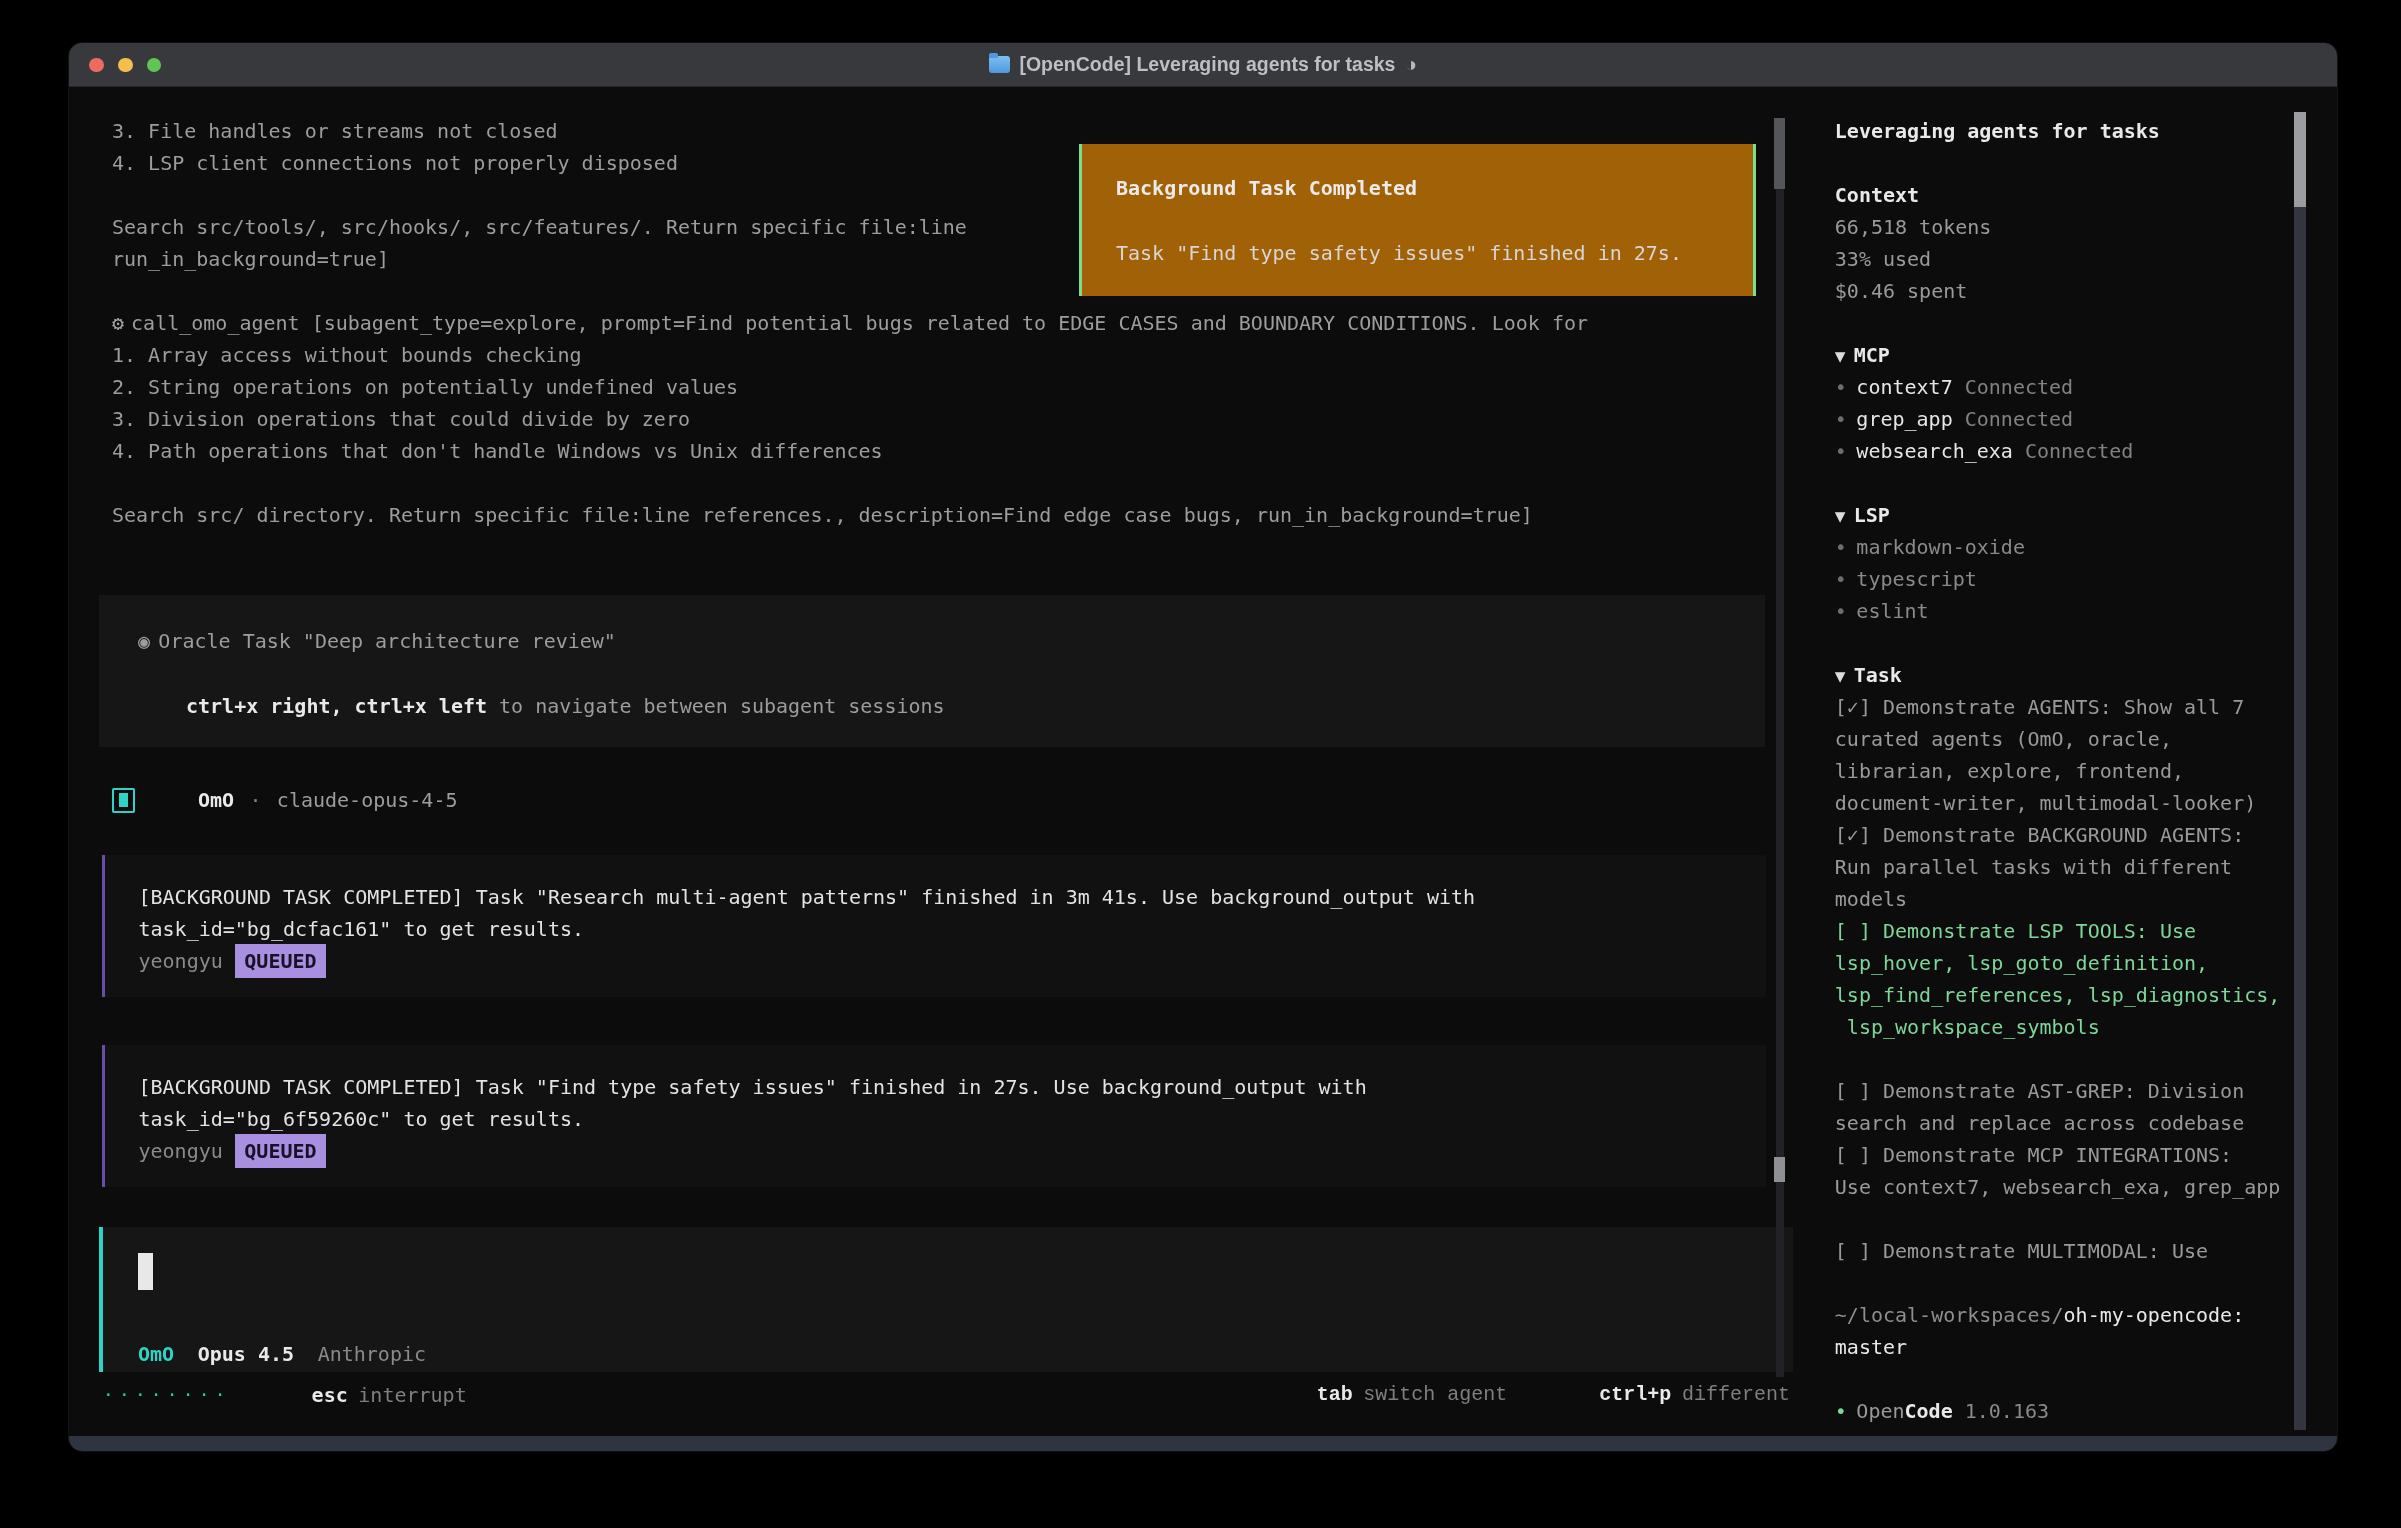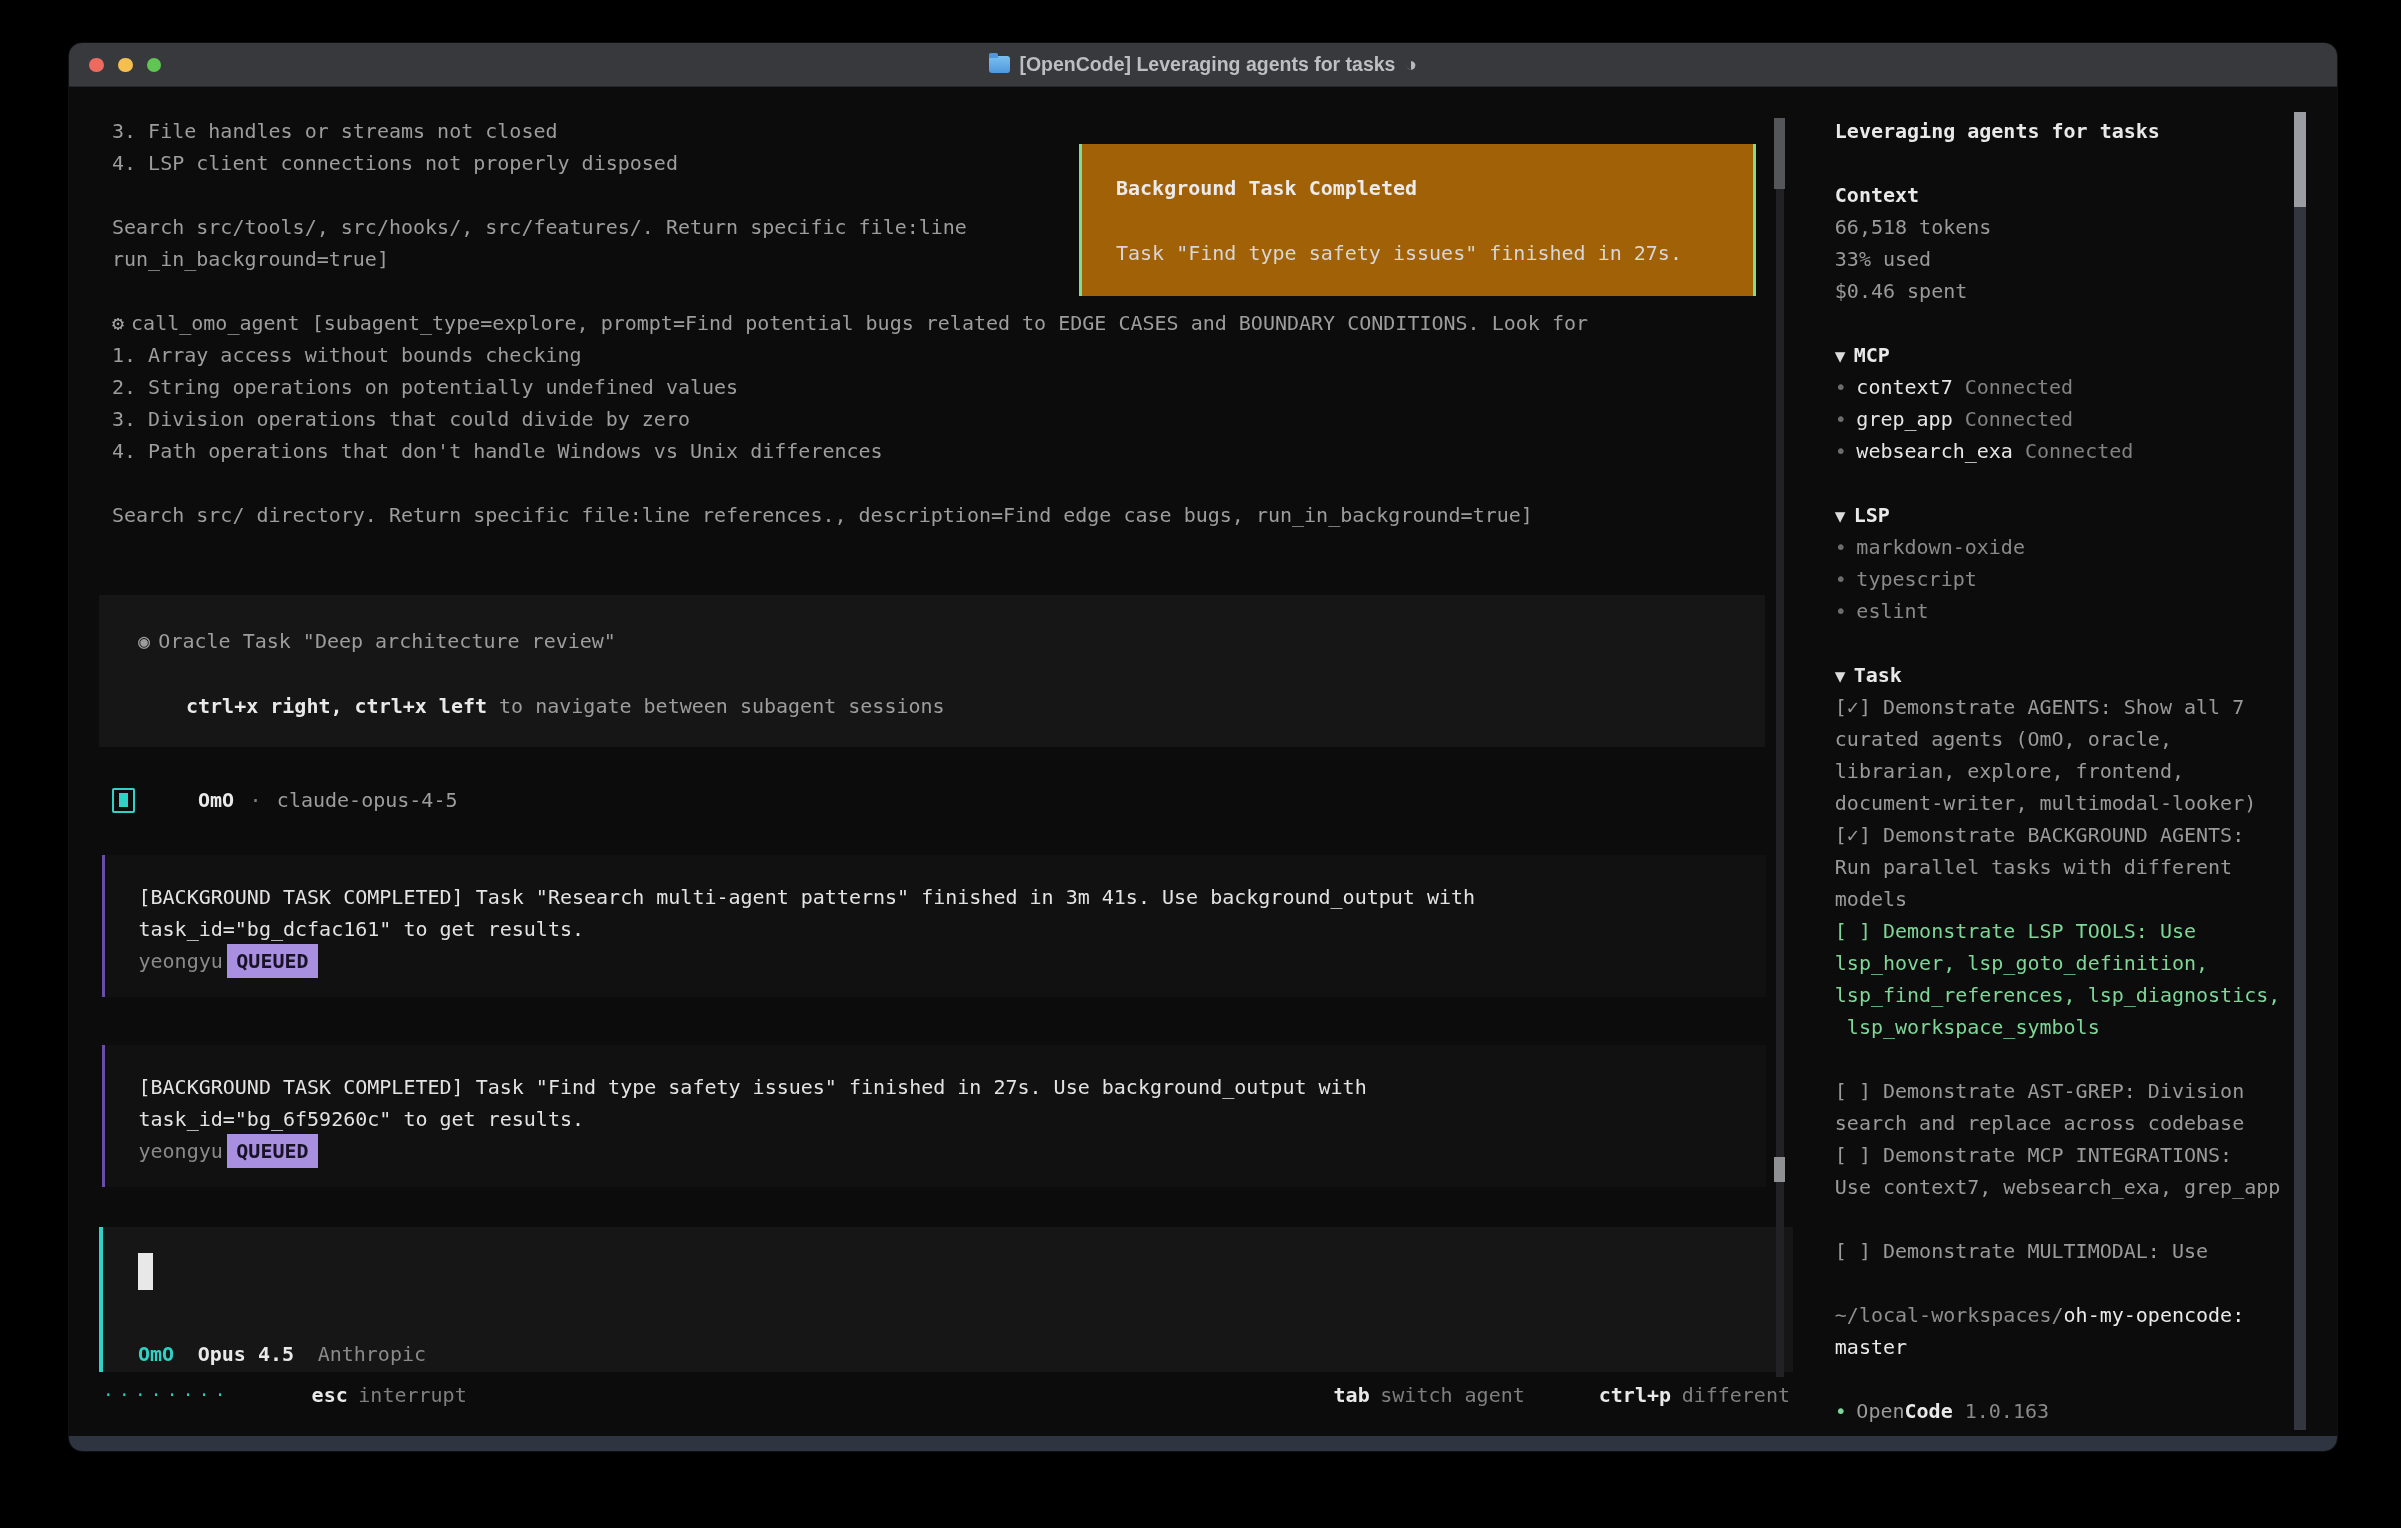--- a/index.html
+++ b/index.html
@@ -58,39 +58,39 @@
   .omo-ic { width:22.5px; height:25px; border:2.4px solid #2fd3c5; border-radius:1.8px;
     display:flex; align-items:center; justify-content:center; }
   .omo-ic span { display:block; width:9.5px; height:14px; background:#2fd3c5; }
 
   .tblock {
     position:absolute; left:32.5px; width:1664px; height:142px;
     background:#111111; border-left:3.5px solid #6a4da6; padding:26px 0 0 34px;
   }
   .tblock.one { top:768px; } .tblock.two { top:958px; }
   .tb-line { height:32px; white-space:pre; color:#e4e2e2; }
-  .tb-meta { height:32px; display:flex; align-items:center; gap:4px; }
+  .tb-meta { height:32px; display:flex; align-items:center; gap:12px; }
   .tb-user { color:#8a8a8a; }
   .badge { background:#a98fdf; color:#181226; font-weight:bold; padding:0.6px 9.5px; }
 
   .inputbox {
     position:absolute; left:30px; top:1140px; width:1694px; height:145px;
     background:#161616; border-left:4.1px solid #2fd3c5; padding:26px 0 0 35px;
   }
   .cursor { width:15.4px; height:37px; background:#e8e8e8; }
   .in-meta { position:absolute; left:35px; top:111px; display:flex; gap:23.6px; white-space:pre; }
   .in-agent { color:#2fd3c5; font-weight:bold; }
   .in-model { color:#e9e9e9; font-weight:bold; }
   .in-provider { color:#8a8a8a; }
 
   .statusbar { position:absolute; left:34px; top:1292px; width:1687px; height:32px;
     display:flex; align-items:center; }
   .dots { color:#2ec8b8; letter-spacing:5.3px; font-size:17.7px; margin-right:33px; }
   .sb-group { display:flex; gap:10.6px; white-space:pre; }
-  .sb-right { margin-left:auto; display:flex; gap:26px; }
+  .sb-right { margin-left:auto; display:flex; gap:44px;font-family:Liberation Mono, monospace; }
 
   .mscroll-track { position:absolute; left:1707px; top:31px; width:8.3px; height:1259px; background:#222226; }
   .mscroll-thumb-top { position:absolute; left:1705px; top:31px; width:10.6px; height:71px; background:#55565a; }
   .mscroll-thumb-low { position:absolute; left:1705px; top:1070px; width:10.6px; height:25px; background:#8f9094; }
 
   
   .sidebar { position:relative; width:517px; height:100%;
     font-size:20px; line-height:32px; color:#9a9a9a; }
   .side-inner { position:absolute; left:14.8px; top:28px; width:449px; }
   .s-ln { height:32px; white-space:pre; }

